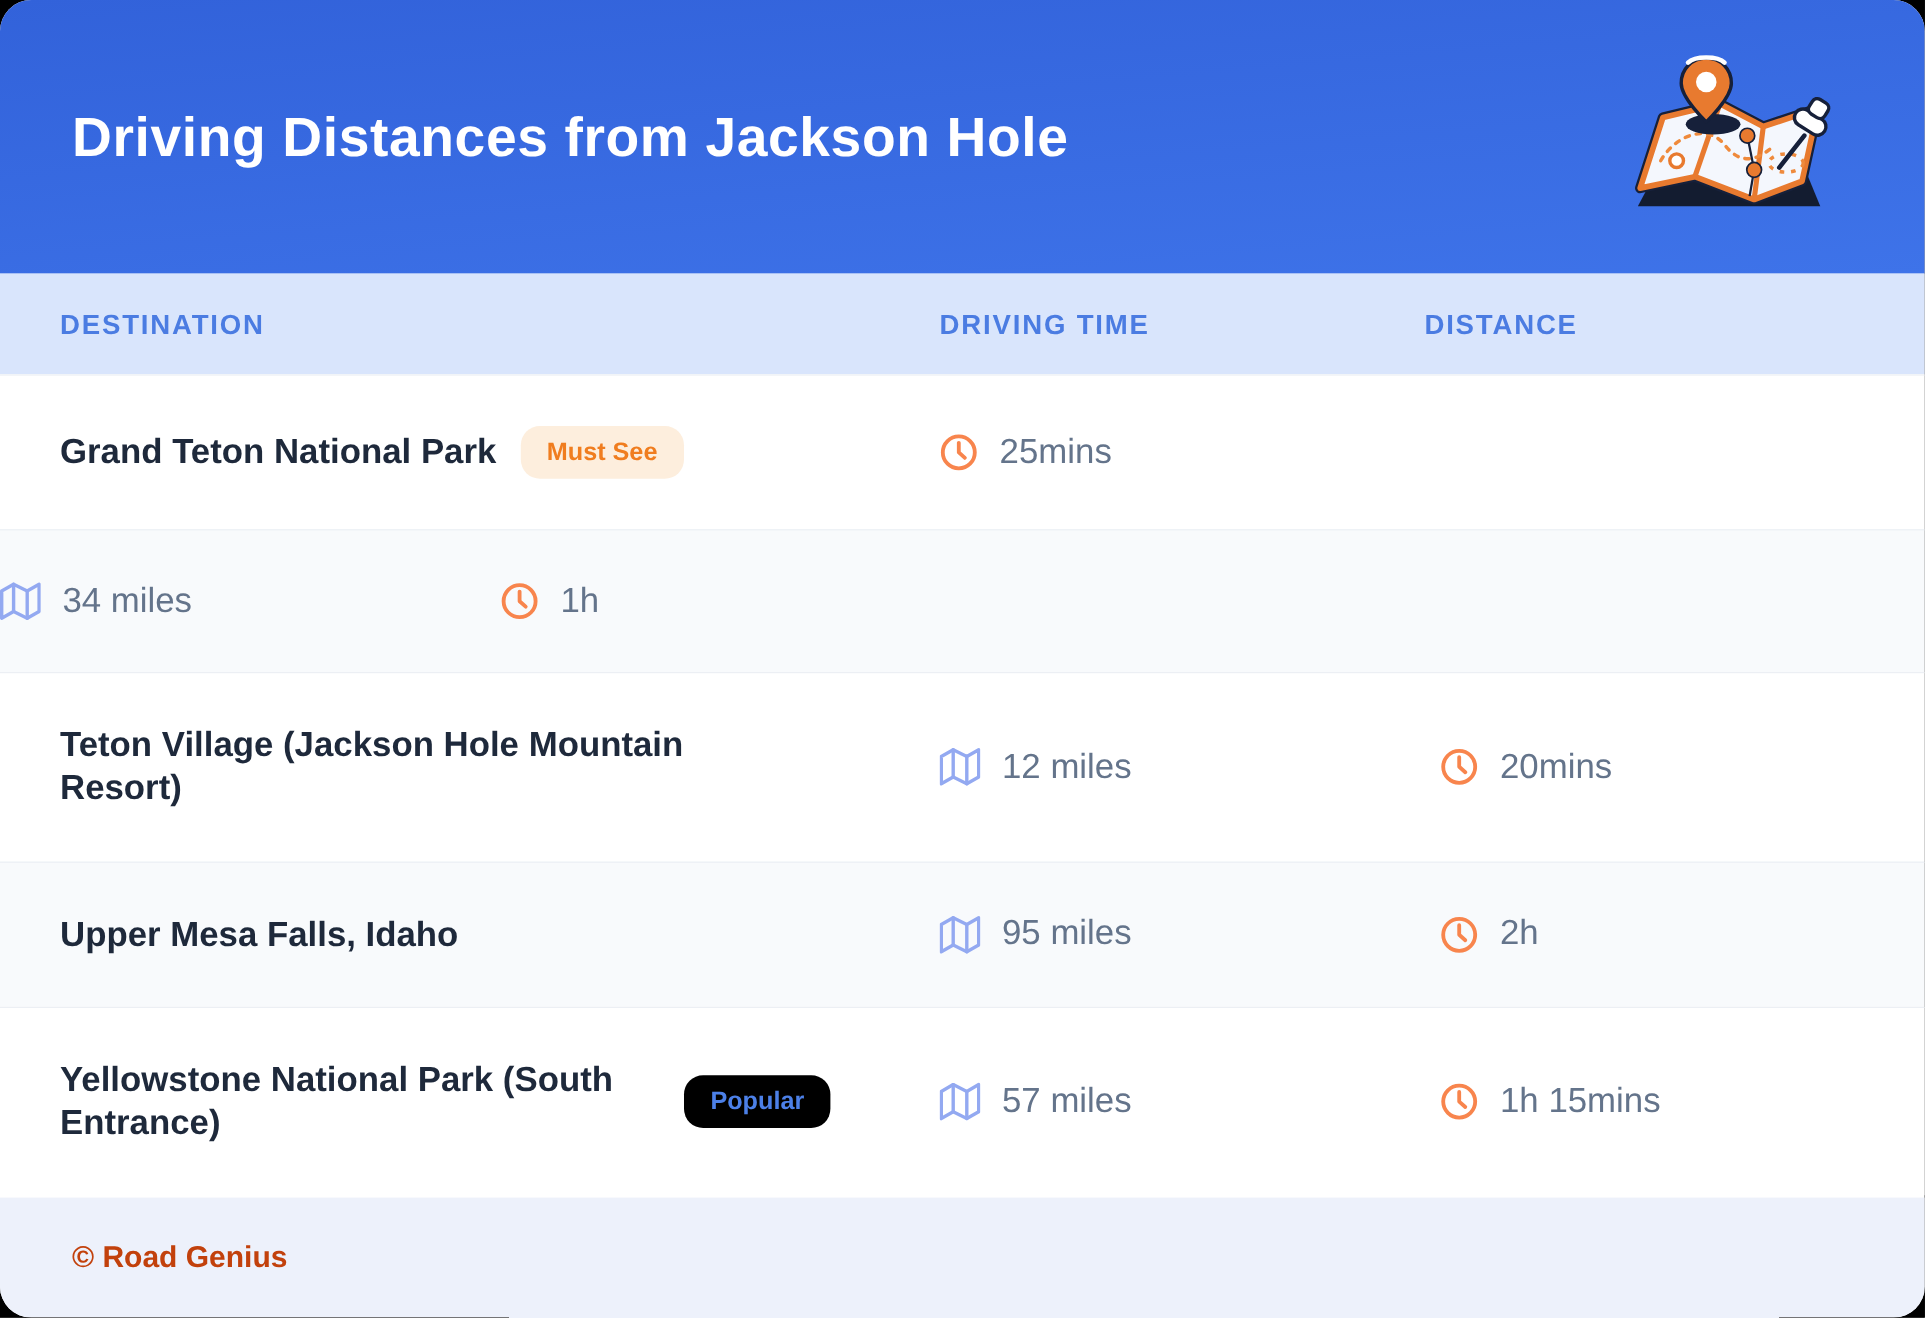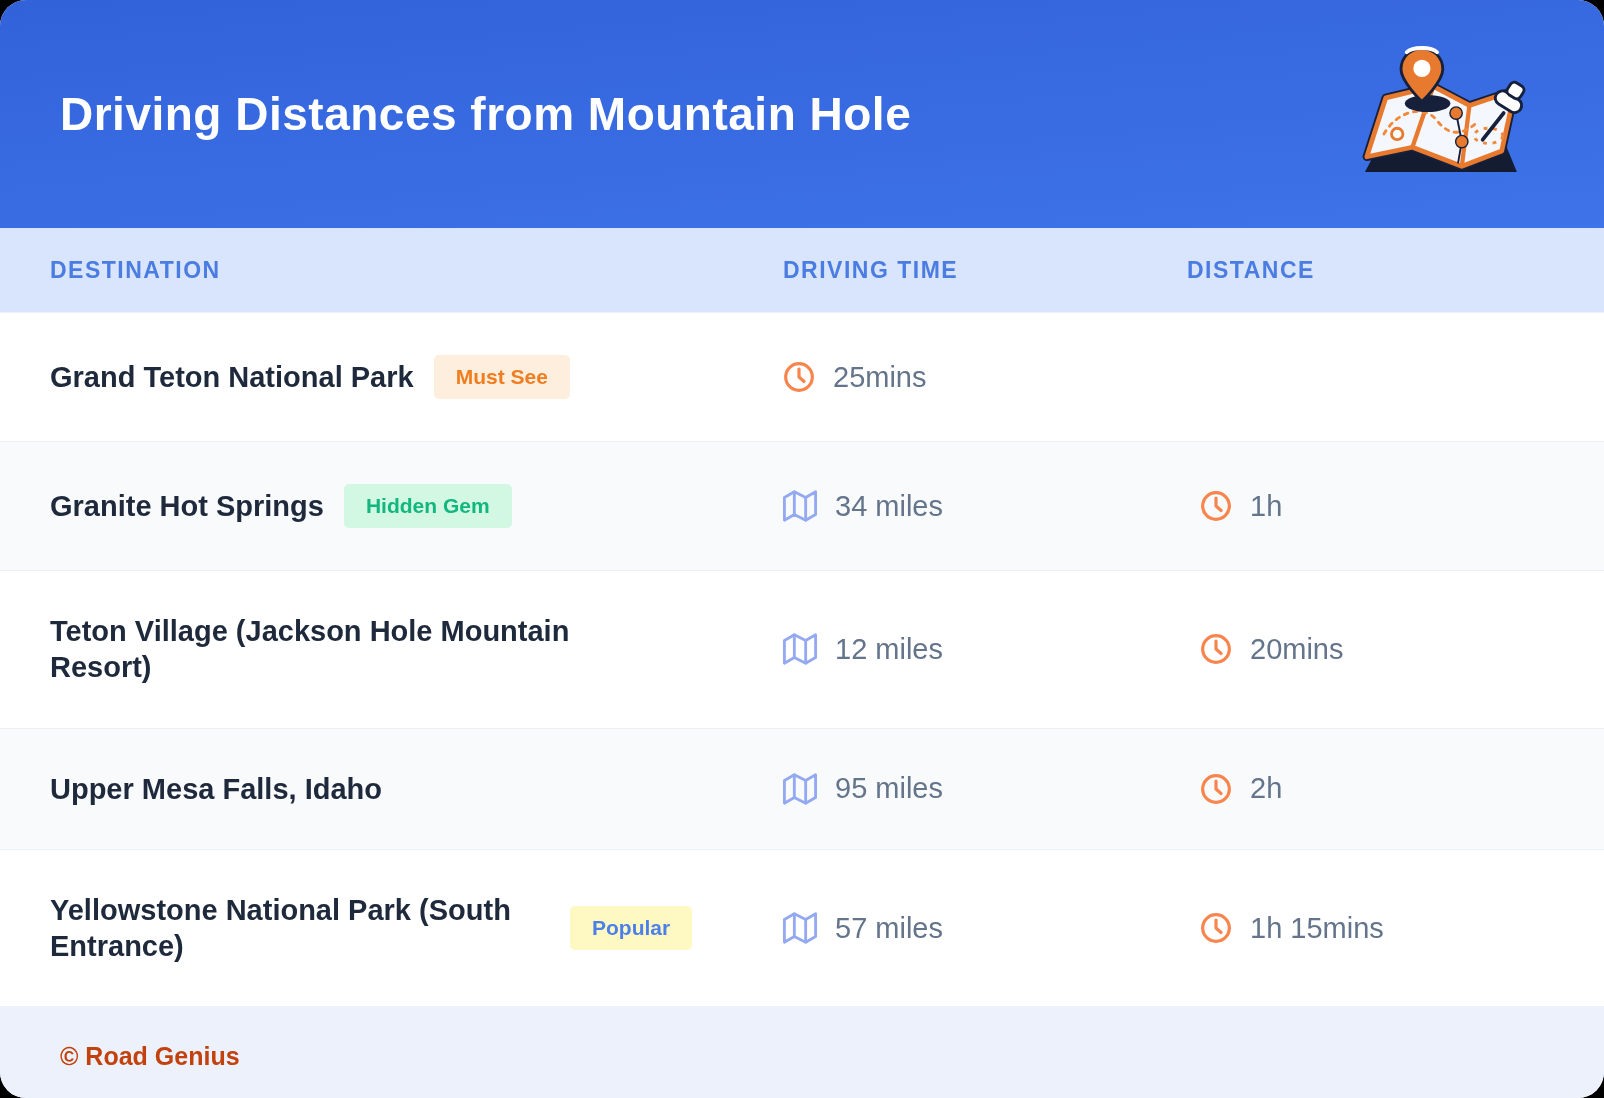--- a/index.html
+++ b/index.html
@@ -42,44 +42,44 @@
   }
   .row:first-of-type { border-top:none; }
   .row.alt { background:#f8fafc; }
 
   .dest-cell { display:flex; align-items:center; gap:20px; padding-right:30px; }
   .dest-name {
     color:#1e293b; font-size:29px; font-weight:700; line-height:1.25;
   }
   .badge {
     flex:0 0 auto; font-size:21px; font-weight:700;
-    padding:10px 22px; border-radius:5px; white-space:nowrap;
+    padding:10px 22px; border-radius:16px; white-space:nowrap;
   }
   .badge.must-see   { background:#fdeedd; color:#f07d1f; }
   .badge.hidden-gem { background:#d2f7e3; color:#12b77f; }
-  .badge.popular    { background:#fef9c3; color:#4c80e8;text-align:center; }
+  .badge.popular    { background:#000000; color:#4c80e8;text-align:center; }
 
   .val-cell { display:flex; align-items:center; gap:18px; }
   .val-text { color:#64748b; font-size:29px; font-weight:500; }
   .icn { flex:0 0 auto; display:block; }
 
   
   .footer {
     margin-top:auto; height:100px; flex:0 0 100px;
     background:#edf1fb; display:flex; align-items:center; padding-left:60px;
   }
   .footer .credit { color:#c2410c; font-size:25px; font-weight:600; }
 </style>
 </head>
 <body>
 
 <div class="card">
 
   <div class="banner">
-    <h1>Driving Distances from Mountain Hole</h1>
+    <h1>Driving Distances from Jackson Hole</h1>
     <svg class="illus" viewBox="0 0 200 150" fill="none" xmlns="http://www.w3.org/2000/svg">
 
       <polygon points="22,136 182,136 168,102 40,102" fill="#131c30"></polygon>
 
       <path d="M24 120 L44 58 L94 46 L132 66 L180 50 L166 114 L124 130 L72 110 Z" fill="#f4f7fd" stroke="#16203a" stroke-width="9" stroke-linejoin="round"></path>
       <path d="M24 120 L44 58 L94 46 L132 66 L180 50 L166 114 L124 130 L72 110 Z" fill="#f4f7fd" stroke="#e87a2f" stroke-width="5" stroke-linejoin="round"></path>
       <line x1="94" y1="46" x2="72" y2="110" stroke="#e87a2f" stroke-width="4.5"></line>
       <line x1="132" y1="66" x2="124" y2="130" stroke="#e87a2f" stroke-width="4.5"></line>
 
       <path d="M42 96 C 56 72, 84 64, 98 82 S 126 96, 140 84" stroke="#ef8a3c" stroke-width="3" stroke-dasharray="4 6" stroke-linecap="round"></path>
@@ -118,24 +118,20 @@
     <div class="val-cell col-time">
       <svg class="icn" width="32" height="32" viewBox="0 0 24 24" fill="none" stroke="#f8854d" stroke-width="2.4" stroke-linecap="round" stroke-linejoin="round">
           <circle cx="12" cy="12" r="10"></circle>
           <polyline points="12 6 12 12 15.8 15.4"></polyline>
         </svg>
       <span class="val-text">25mins</span>
     </div>
   </div>
 
   <div class="row alt">
-    <div class="dest-cell col-dest">
-      <div class="dest-name">Granite Hot Springs</div>
-      <span class="badge hidden-gem">Hidden Gem</span>
-    </div>
     <div class="val-cell col-dist">
       <svg class="icn" width="34" height="34" viewBox="0 0 24 24" fill="none" stroke="#93a9f1" stroke-width="2" stroke-linecap="round" stroke-linejoin="round">
           <polygon points="1 6 8 2 16 6 23 2 23 18 16 22 8 18 1 22"></polygon>
           <line x1="8" y1="2" x2="8" y2="18"></line>
           <line x1="16" y1="6" x2="16" y2="22"></line>
         </svg>
       <span class="val-text">34 miles</span>
     </div>
     <div class="val-cell col-time">
       <svg class="icn" width="32" height="32" viewBox="0 0 24 24" fill="none" stroke="#f8854d" stroke-width="2.4" stroke-linecap="round" stroke-linejoin="round">

